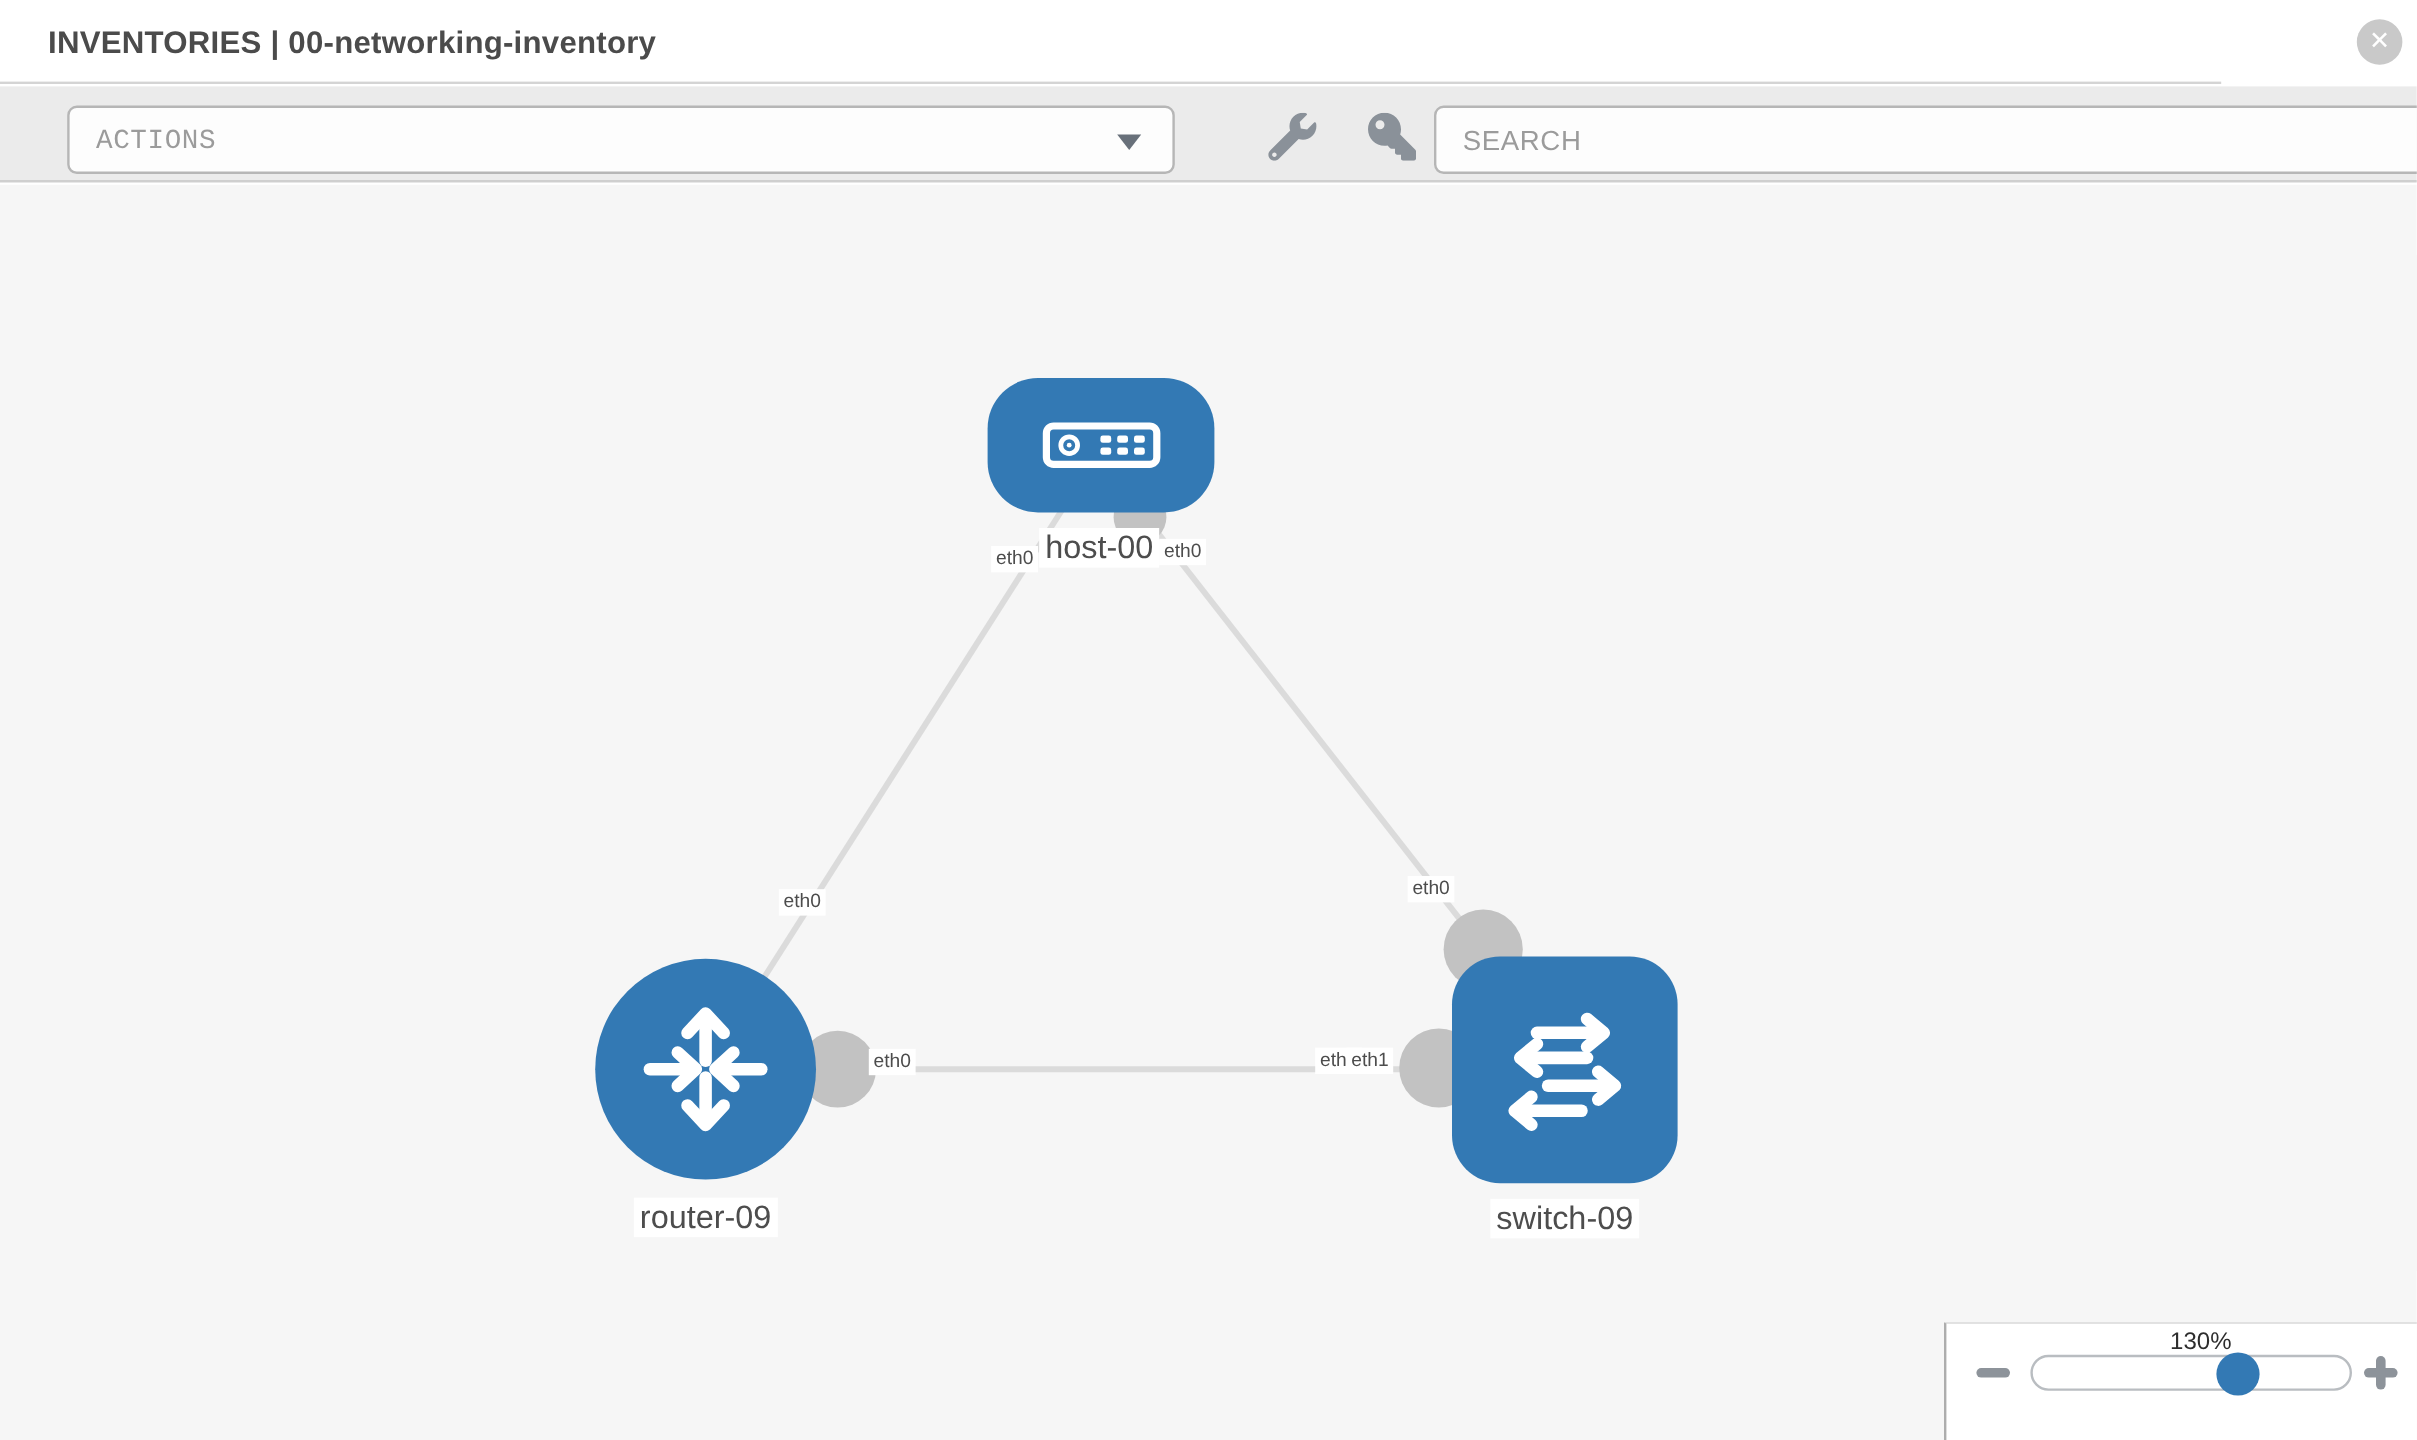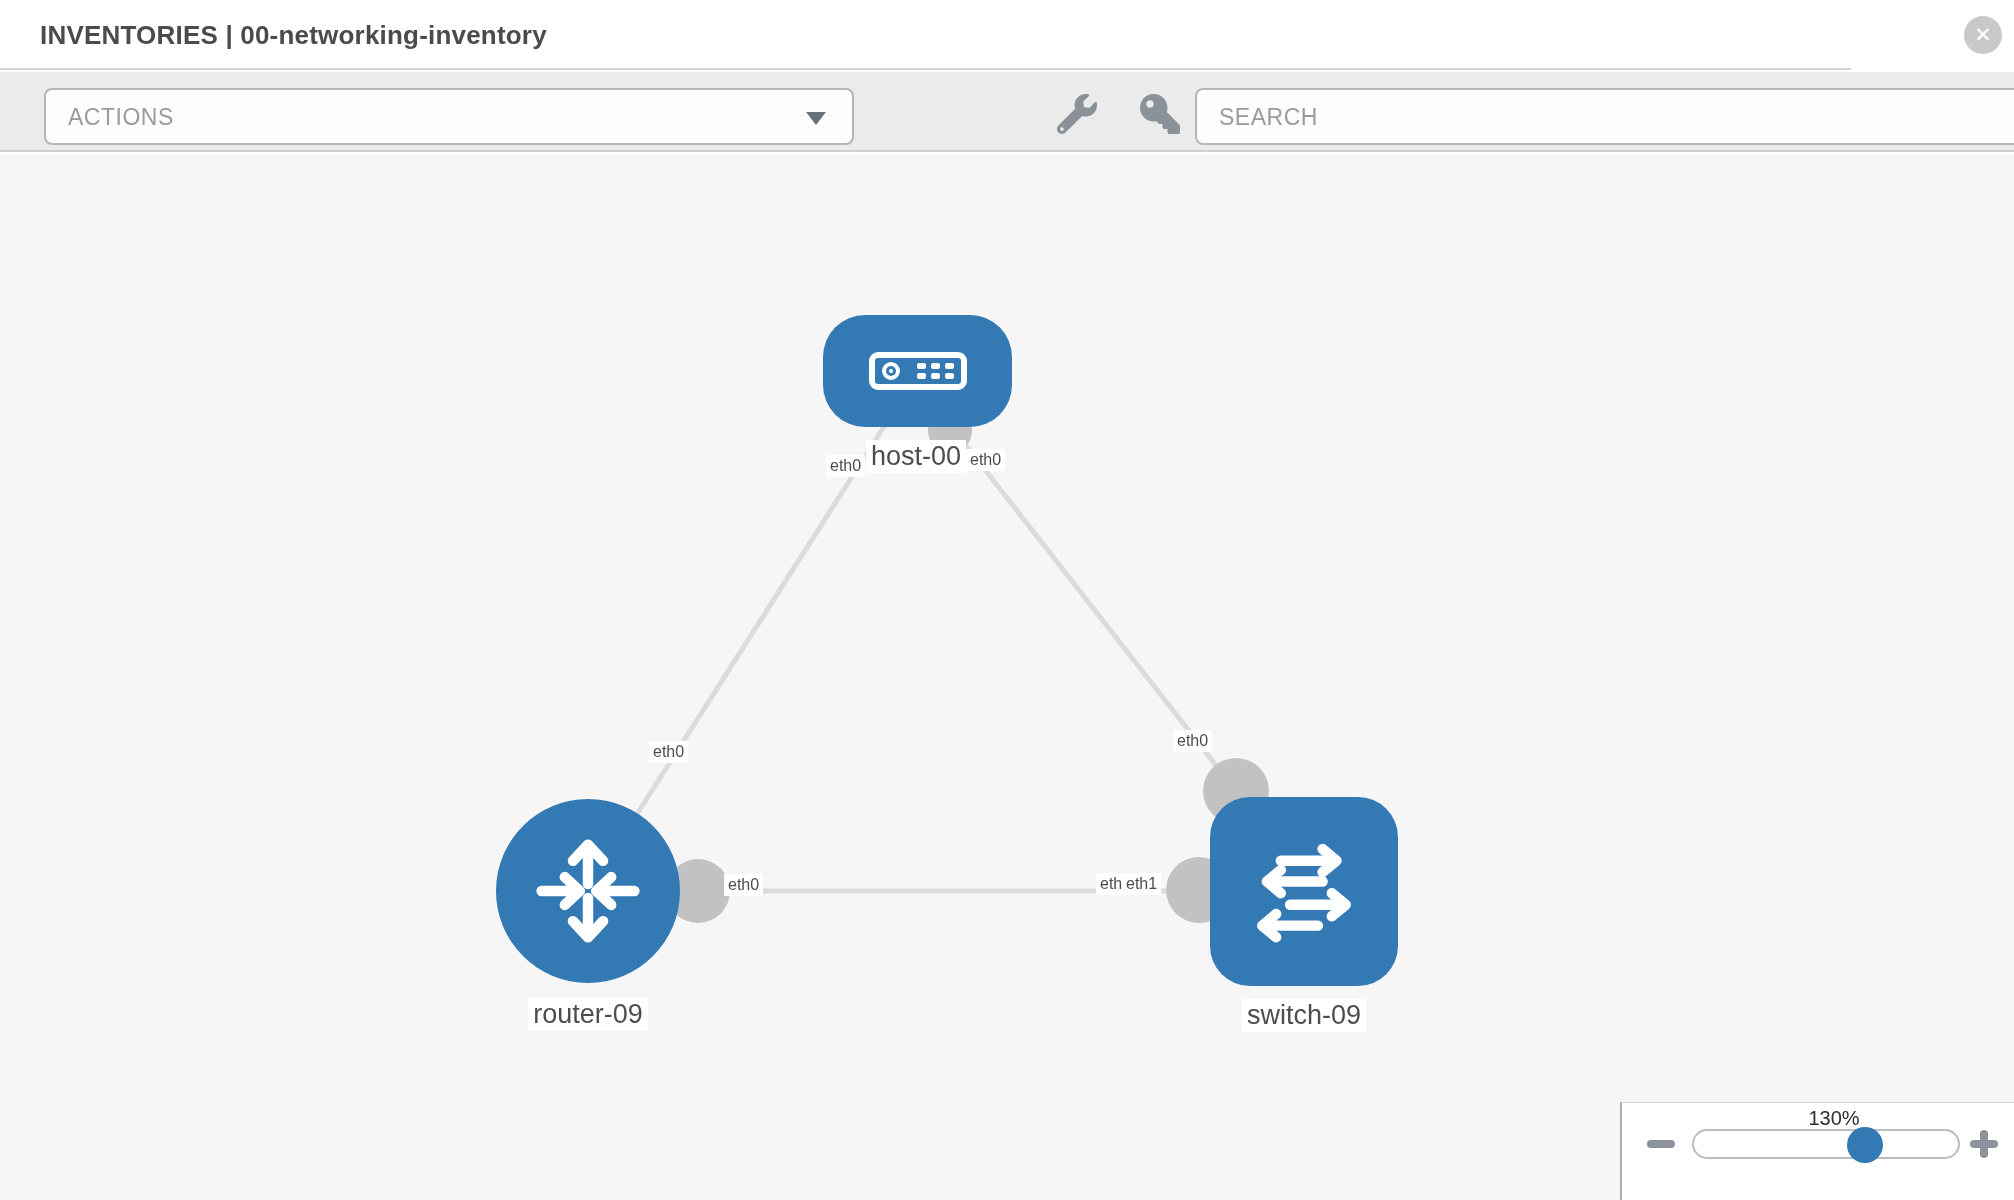--- a/index.html
+++ b/index.html
@@ -15,21 +15,21 @@
 
   
   .header{position:absolute;left:0;top:0;width:1851px;height:70px;background:#fff;border-bottom:2px solid #d4d4d4;}
   .header-title{position:absolute;left:40px;top:20px;font-size:26px;font-weight:700;color:#4b4b4b;letter-spacing:.2px;}
   .close-btn{position:absolute;left:1964px;top:16px;width:38px;height:38px;border-radius:50%;background:#c9c9c9;color:#fff;
     font-size:21px;font-weight:700;text-align:center;line-height:38px;cursor:pointer;}
 
   
   .toolbar{position:absolute;left:0;top:72px;width:2014px;height:80px;background:#ebebeb;border-bottom:2px solid #cfcfcf;}
   .dropdown{position:absolute;top:16px;height:57px;background:#fdfdfd;border:2px solid #b6b6b6;border-radius:8px;}
-  .dd-actions{left:44px;width:810px;}
+  .dd-actions{left:56px;width:923px;font-family:Liberation Mono, monospace;}
   .dd-search{left:1195px;width:874px;}
   .dd-label{position:absolute;left:22px;top:14px;font-size:23px;color:#9b9b9b;letter-spacing:.5px;}
   .caret{position:absolute;right:26px;top:22px;width:0;height:0;border-left:10px solid transparent;border-right:10px solid transparent;border-top:13px solid #68707a;}
   .tool-icon{position:absolute;top:22px;width:44px;height:40px;cursor:pointer;}
   .tool-icon svg{width:100%;height:100%;fill:var(--icon-gray);}
   .ti-wrench{left:1055px;}
   .ti-key{left:1138px;}
 
   
   .canvas{position:absolute;left:0;top:154px;width:2014px;height:1046px;background:#f6f6f6;}

